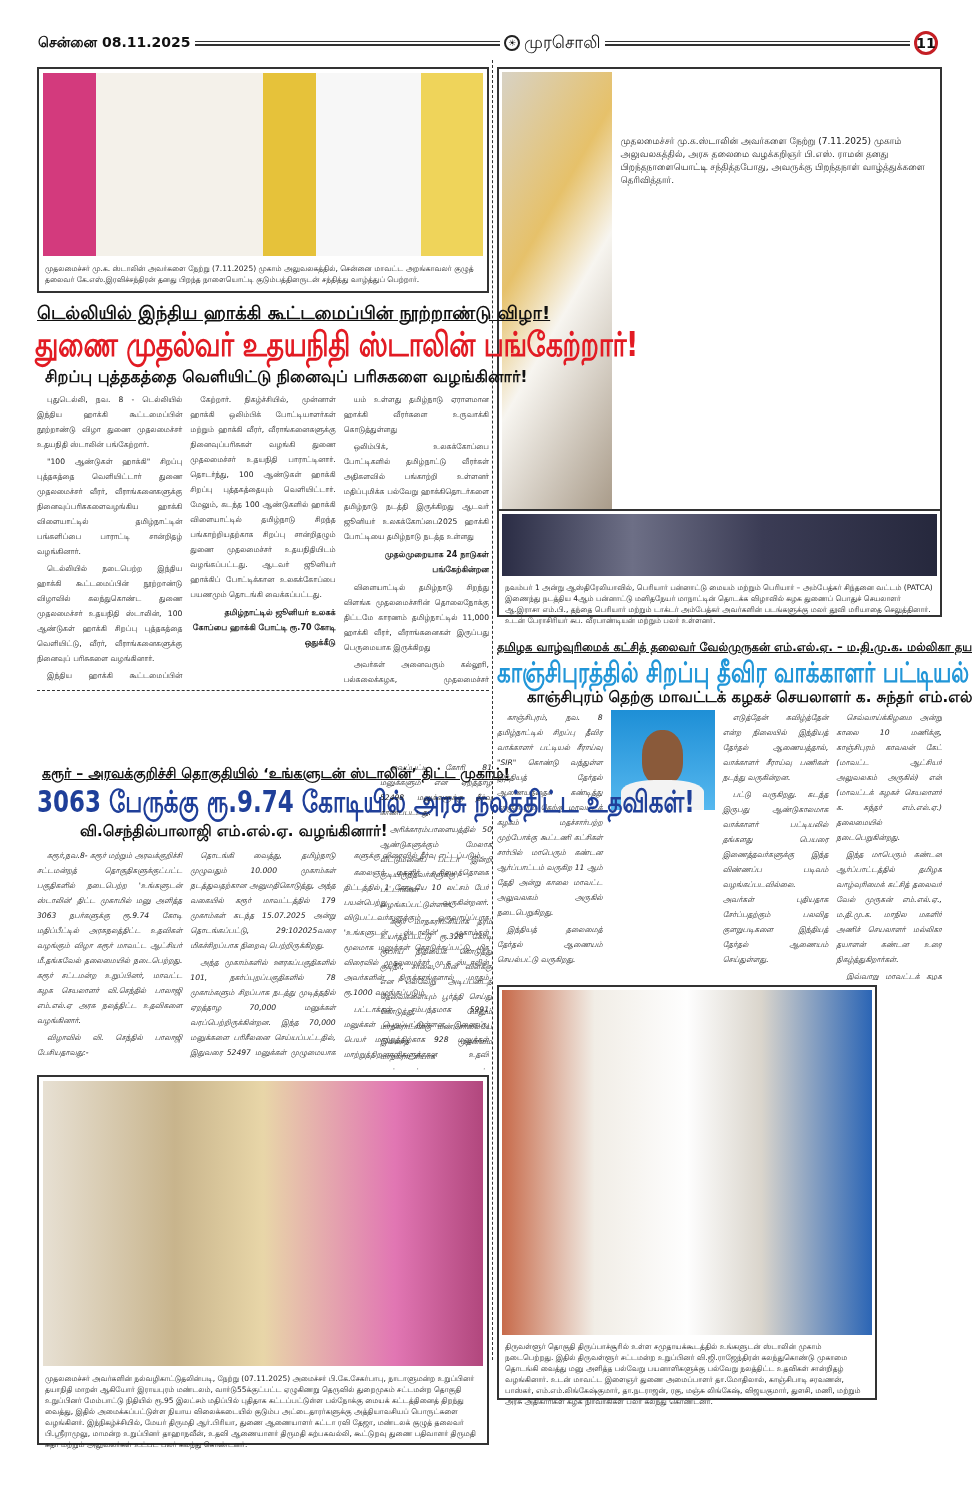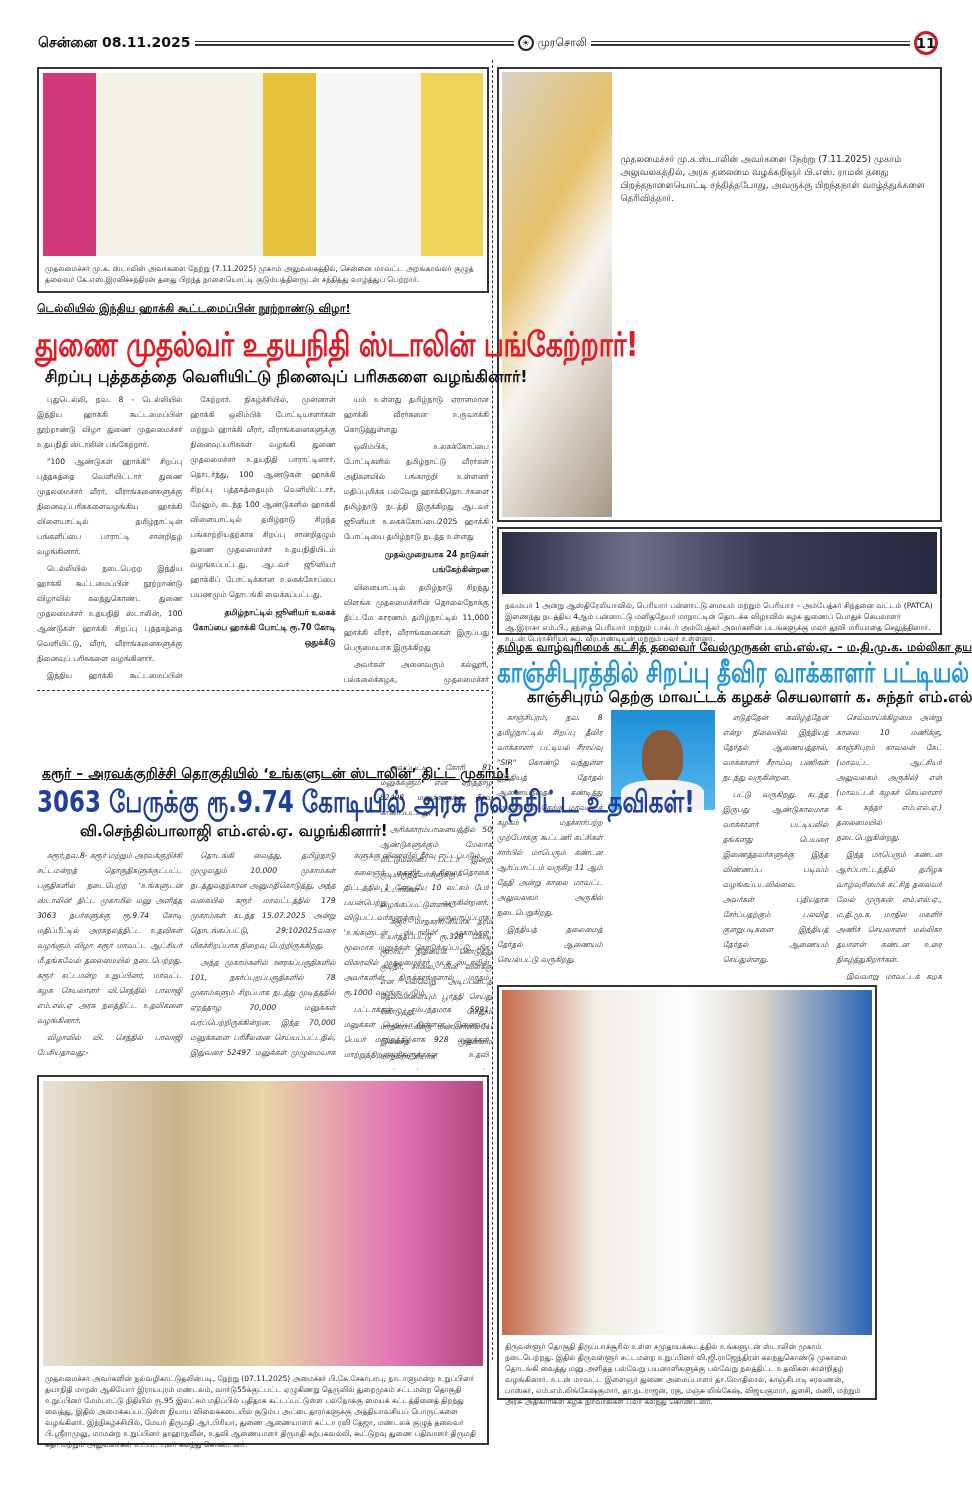--- a/index.html
+++ b/index.html
@@ -2,26 +2,26 @@
 <html><head>
 <meta charset="utf-8">
 <style>
   *{box-sizing:border-box;margin:0;padding:0}
   body{width:972px;height:1500px;background:#fff;font-family:"DejaVu Sans",sans-serif;color:#111;position:relative;overflow:hidden}
   .abs{position:absolute}
   .header{left:38px;top:32px;width:900px;height:22px;display:flex;align-items:center}
   .hdr-date{font-weight:bold;font-size:14px;white-space:nowrap}
   .rule{flex:1;height:5px;border-top:1px solid #333;border-bottom:2px solid #333;margin:0 4px}
   .logo{width:16px;height:16px;border:2px solid #222;border-radius:50%;font-size:9px;display:flex;align-items:center;justify-content:center}
-  .pname{font-size:11px;margin-left:4px;white-space:nowrap}
+  .pname{font-size:17px;margin-left:4px;white-space:nowrap}
   .pageno{width:24px;height:24px;border:3px solid #c41e24;border-radius:50%;font-weight:bold;font-size:14px;display:flex;align-items:center;justify-content:center}
   .box{border:2px solid #333;background:#fff}
   .photo{background:linear-gradient(135deg,#6c5a4c,#c9a58a 40%,#f2e6c9 60%,#8b6e58);position:relative;overflow:hidden}
   .cap{font-size:7.5px;line-height:11px;padding:3px 6px;color:#222}
-  .kicker{font-weight:bold;text-decoration:underline;font-size:11px;white-space:nowrap}
+  .kicker{font-weight:bold;text-decoration:underline;font-size:18px;white-space:nowrap}
   .headline-red{color:#e21b23;font-weight:bold;font-size:27px;white-space:nowrap;letter-spacing:-0.5px;transform:scaleY(1.25);transform-origin:top left}
   .headline-blue{color:#2196d8;font-weight:bold;font-size:24px;white-space:nowrap;transform:scaleY(1.3);transform-origin:top left}
   .headline-navy{color:#1f3f99;font-weight:bold;font-size:26px;white-space:nowrap;transform:scaleY(1.3);transform-origin:top left}
   .sub{font-weight:bold;font-size:16px;white-space:nowrap}
   .cols{display:flex;gap:8px}
   .col{flex:1;font-size:7.6px;line-height:15px;text-align:justify;color:#222}
   .col p{text-indent:10px;margin-bottom:2px}
   .col h4{font-size:8px;text-align:right;margin:3px 0}
   .dash-h{border-top:1px dashed #333}
   .dash-v{border-left:1px dashed #333}
@@ -42,21 +42,21 @@
   <span class="pageno">11</span>
 </div>
 
 <div class="abs box" style="left:37px;top:67px;width:452px;height:226px">
   <div class="photo" style="margin:4px;height:183px;background:linear-gradient(90deg,#d33a7d 0 12%,#f4f1ea 12% 50%,#e6c23a 50% 62%,#f7f7f7 62% 86%,#efd45a 86%)"></div>
   <div class="cap">முதலமைச்சர் மு.க. ஸ்டாலின் அவர்களை நேற்று (7.11.2025) முகாம் அலுவலகத்தில், சென்னை மாவட்ட அறங்காவலர் குழுத் தலைவர் கே.எஸ்.இரவிச்சந்திரன் தனது பிறந்த நாளையொட்டி குடும்பத்தினருடன் சந்தித்து வாழ்த்துப் பெற்றார்.</div>
 </div>
 
 <div class="abs box" style="left:497px;top:67px;width:445px;height:455px;display:flex">
   <div class="photo" style="width:320px;margin:3px;background:linear-gradient(120deg,#d8d2c4,#e6c16a 35%,#f7f5f0 55%,#a79987)"></div>
-  <div class="cap" style="padding-top:84px;font-size:9px;line-height:13px">முதலமைச்சர் மு.க.ஸ்டாலின் அவர்களை நேற்று (7.11.2025) முகாம் அலுவலகத்தில், அரசு தலைமை வழக்கறிஞர் பி.எஸ். ராமன் தனது பிறந்தநாளையொட்டி சந்தித்தபோது, அவருக்கு பிறந்தநாள் வாழ்த்துக்களை தெரிவித்தார்.</div>
+  <div class="cap" style="padding-top:66px;font-size:9px;line-height:13px">முதலமைச்சர் மு.க.ஸ்டாலின் அவர்களை நேற்று (7.11.2025) முகாம் அலுவலகத்தில், அரசு தலைமை வழக்கறிஞர் பி.எஸ். ராமன் தனது பிறந்தநாளையொட்டி சந்தித்தபோது, அவருக்கு பிறந்தநாள் வாழ்த்துக்களை தெரிவித்தார்.</div>
 </div>
 
 <div class="abs kicker" style="left:37px;top:302px">டெல்லியில் இந்திய ஹாக்கி கூட்டமைப்பின் நூற்றாண்டு விழா!</div>
 <div class="abs headline-red" style="left:35px;top:325px">துணை முதல்வர் உதயநிதி ஸ்டாலின் பங்கேற்றார்!</div>
 <div class="abs sub" style="left:45px;top:367px">சிறப்பு புத்தகத்தை வெளியிட்டு நினைவுப் பரிசுகளை வழங்கினார்!</div>
 <div class="abs cols" style="left:37px;top:392px;width:452px;height:295px;overflow:hidden">
   <div class="col" id="hc0">
       <p>புதுடெல்லி, நவ. 8 - டெல்லியில் இந்திய ஹாக்கி கூட்டமைப்பின் நூற்றாண்டு விழா துணை முதலமைச்சர் உதயநிதி ஸ்டாலின் பங்கேற்றார்.</p>
       <p>"100 ஆண்டுகள் ஹாக்கி" சிறப்பு புத்தகத்தை வெளியிட்டார் துணை முதலமைச்சர் வீரர், வீராங்கனைகளுக்கு நினைவுப்பரிசுகளைவழங்கிய ஹாக்கி விளையாட்டில் தமிழ்நாட்டின் பங்களிப்பை பாராட்டி சான்றிதழ் வழங்கினார்.</p>
       <p>டெல்லியில் நடைபெற்ற இந்திய ஹாக்கி கூட்டமைப்பின் நூற்றாண்டு விழாவில் கலந்துகொண்ட துணை முதலமைச்சர் உதயநிதி ஸ்டாலின், 100 ஆண்டுகள் ஹாக்கி சிறப்பு புத்தகத்தை வெளியிட்டு, வீரர், வீராங்கனைகளுக்கு நினைவுப் பரிசுகளை வழங்கினார்.</p>
@@ -70,21 +70,21 @@
       <p>யம் உள்ளது தமிழ்நாடு ஏராளமான ஹாக்கி வீரர்களை உருவாக்கி கொடுத்துள்ளது</p>
       <p>ஒலிம்பிக், உலகக்கோப்பை போட்டிகளில் தமிழ்நாட்டு வீரர்கள் அதிகளவில் பங்காற்றி உள்ளனர் மதிப்புமிக்க பல்வேறு ஹாக்கிதொடர்களை தமிழ்நாடு நடத்தி இருக்கிறது ஆடவர் ஜூனியர் உலகக்கோப்பை2025 ஹாக்கி போட்டியை தமிழ்நாடு நடத்த உள்ளது</p>
       <h4>முதல்முறையாக 24 நாடுகள் பங்கேற்கின்றன</h4>
       <p>விளையாட்டில் தமிழ்நாடு சிறந்து விளங்க முதலமைச்சரின் தொலைநோக்கு திட்டமே காரணம் தமிழ்நாட்டில் 11,000 ஹாக்கி வீரர், வீராங்கனைகள் இருப்பது பெருமையாக இருக்கிறது</p>
       <p>அவர்கள் அனைவரும் கல்லூரி, பல்கலைக்கழக, முதலமைச்சர் கோப்பைக்கான போட்டிகளில் விளையாடுகிறார்கள் எனக் குறிப்பிட்டார்.</p>
     </div>
 </div>
 <div class="abs dash-h" style="left:37px;top:690px;width:452px"></div>
 <div class="abs dash-v" style="left:492px;top:60px;height:1300px"></div>
 
-<div class="abs box" style="left:497px;top:527px;width:445px;height:108px">
+<div class="abs box" style="left:497px;top:509px;width:445px;height:108px">
   <div class="photo" style="margin:3px;height:62px;background:linear-gradient(90deg,#2b2d45,#6d6f86 30%,#3b3c55 60%,#26283d)"></div>
   <div class="cap">நவம்பர் 1 அன்று ஆஸ்திரேலியாவில், பெரியார் பன்னாட்டு மையம் மற்றும் பெரியார் – அம்பேத்கர் சிந்தனை வட்டம் (PATCA) இணைந்து நடத்திய 4ஆம் பன்னாட்டு மனிதநேயர் மாநாட்டின் தொடக்க விழாவில் கழக துணைப் பொதுச் செயலாளர் ஆ.இராசா எம்.பி., தந்தை பெரியார் மற்றும் டாக்டர் அம்பேத்கர் அவர்களின் படங்களுக்கு மலர் தூவி மரியாதை செலுத்தினார். உடன் பேராசிரியர் சுப. வீரபாண்டியன் மற்றும் பலர் உள்ளனர்.</div>
 </div>
 
 <div class="abs kicker" style="left:497px;top:640px;font-size:11.5px">தமிழக வாழ்வுரிமைக் கட்சித் தலைவர் வேல்முருகன் எம்.எல்.ஏ. – ம.தி.மு.க. மல்லிகா தயாளன் கண்டன உரை!</div>
 <div class="abs headline-blue" style="left:497px;top:656px;font-size:21.5px">காஞ்சிபுரத்தில் சிறப்பு தீவிர வாக்காளர் பட்டியல் “SIR” கண்டித்து மாபெரும் ஆர்ப்பாட்டம்!</div>
 <div class="abs sub" style="left:527px;top:688px;font-size:15px">காஞ்சிபுரம் தெற்கு மாவட்டக் கழகச் செயலாளர் க. சுந்தர் எம்.எல்.ஏ. அறிக்கை!</div>
 <div class="abs cols ital" style="left:497px;top:710px;width:445px;height:270px;overflow:hidden">
   <div class="col" id="sc0">
       <p>காஞ்சிபுரம், நவ. 8 தமிழ்நாட்டில் சிறப்பு தீவிர வாக்காளர் பட்டியல் சீராய்வு "SIR" கொண்டு வந்துள்ள இந்தியத் தேர்தல் ஆணையத்தைக் கண்டித்து காஞ்சிபுரம் தெற்கு மாவட்டக் கழகம் மதச்சார்பற்ற முற்போக்கு கூட்டணி கட்சிகள் சார்பில் மாபெரும் கண்டன ஆர்ப்பாட்டம் வருகிற 11 ஆம் தேதி அன்று காலை மாவட்ட அலுவலகம் அருகில் நடைபெறுகிறது.</p>

